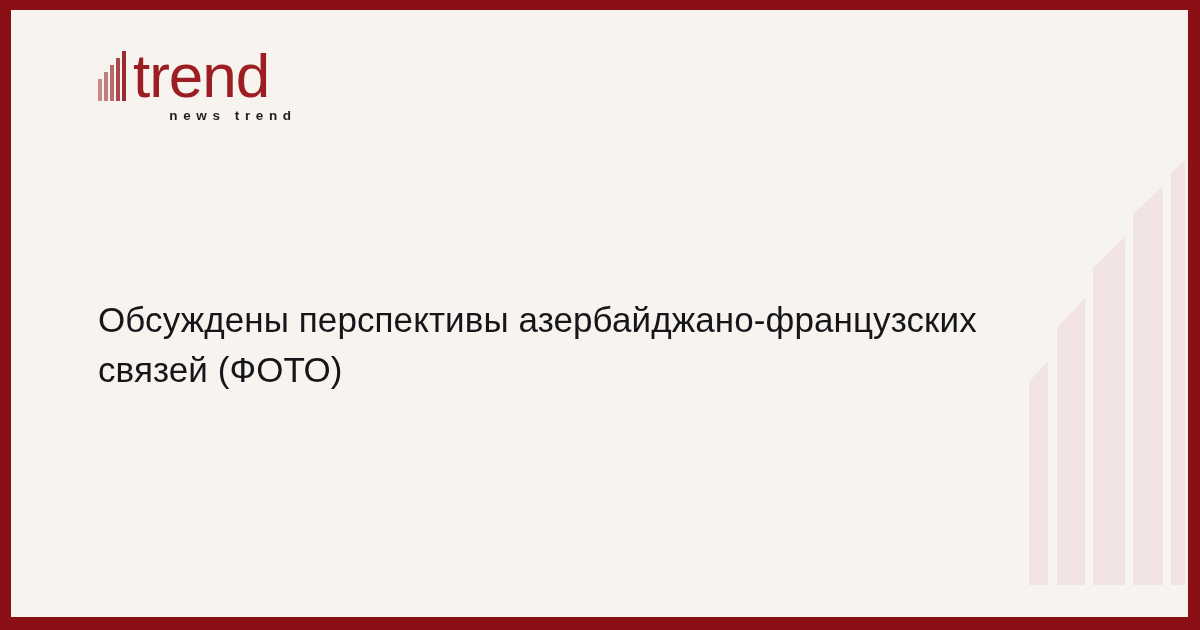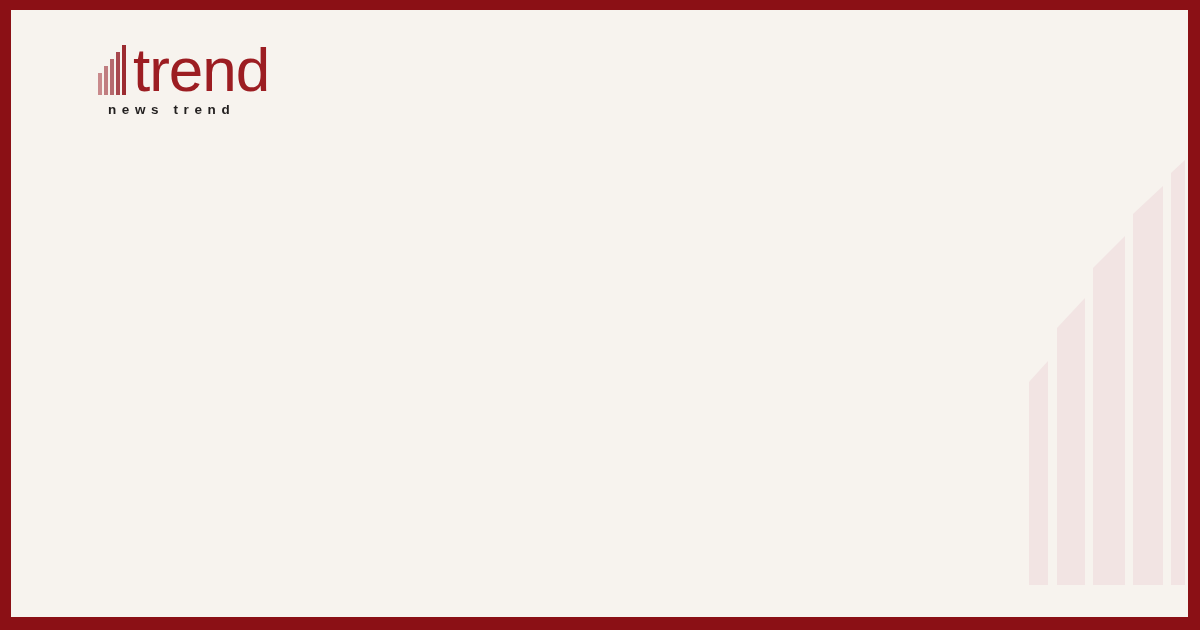--- a/index.html
+++ b/index.html
@@ -38,23 +38,24 @@
     top: 0;
     bottom: 0;
     width: 170px;
     pointer-events: none;
   }
 
   
   .logo {
     position: absolute;
     left: 87px;
-    top: 28px;
+    top: 34px;
     width: 260px;
     height: 90px;
+    text-align: center;
   }
   .logo-mark {
     position: relative;
     height: 58px;
     display: flex;
     align-items: flex-end;
   }
   .logo-bars {
     position: relative;
     width: 36px;
@@ -135,15 +136,16 @@
             <i></i>
             <i></i>
             <i></i>
             <i></i>
         </span>
         <span class="logo-word">trend</span>
       </div>
       <div class="logo-sub">news trend</div>
     </div>
 
+    <h1 class="headline">Обсуждены перспективы азербайджано-французских связей (ФОТО)</h1>
 
   </div>
 </div>
 
 </body></html>

